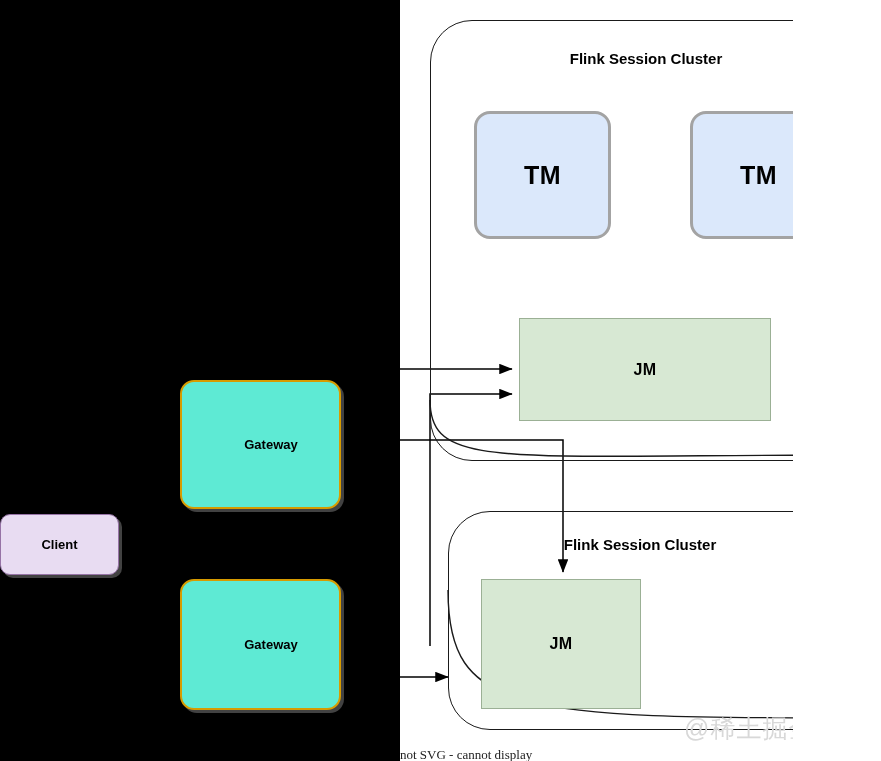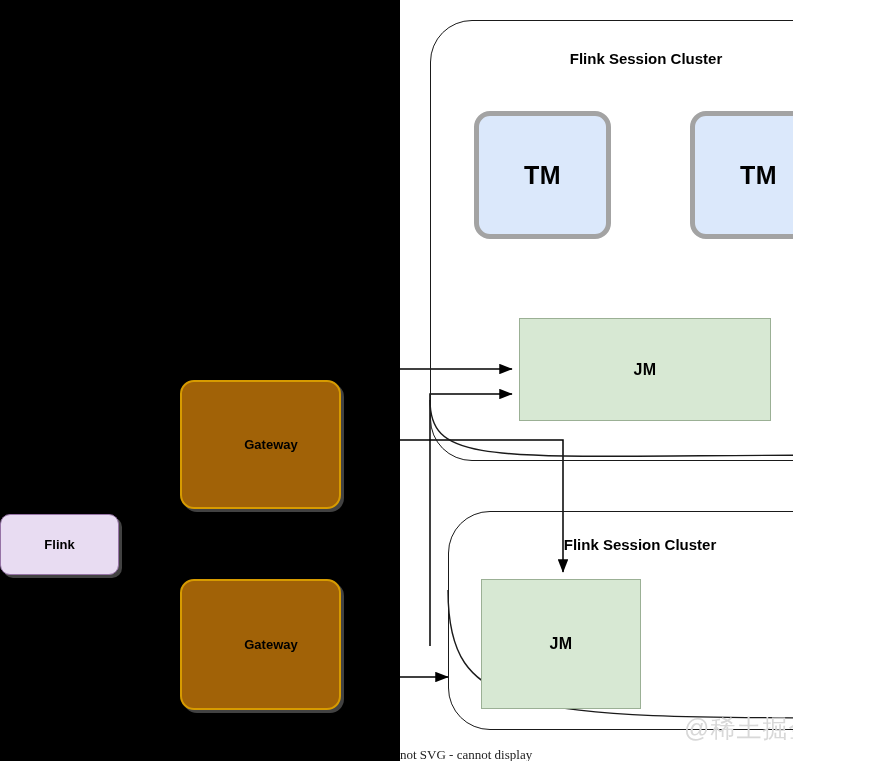--- a/index.html
+++ b/index.html
@@ -56,34 +56,34 @@
   .cluster-title {
     position: absolute;
     font-weight: bold;
     color: #000000;
     font-size: 15px;
     white-space: nowrap;
     text-align: center;
   }
   .tm-box {
     background: #dbe8fb;
-    border: 5px solid #a3a3a3;
+    border: 3px solid #a3a3a3;
     border-radius: 16px;
     font-size: 25px;
     letter-spacing: 0.5px;
   }
   .jm-box {
     background: #d7e8d3;
     border: 1px solid #9bb095;
     border-radius: 0px;
     font-size: 16px;
     letter-spacing: 0.5px;
   }
   .gateway-box {
-    background: #a16207;
+    background: #5eead4;
     border: 2px solid #d79b00;
     border-radius: 14px;
     font-size: 13px;
     box-shadow: 3px 3px 0 rgba(120,120,120,0.55);
     padding-left: 21px;
   }
   .client-box {
     background: #e8dcf2;
     border: 1.5px solid #9673a6;
     border-radius: 10px;
@@ -141,19 +141,19 @@
   <div class="node jm-box" style="left:519px; top:318px; width:252px; height:103px;">JM</div>
 
   <div class="cluster" style="left:448px; top:511px; width:414px; height:219px;"></div>
   <div class="cluster-title" style="left:448px; top:536px; width:384px;">Flink Session Cluster</div>
 
   <div class="node jm-box" style="left:481px; top:579px; width:160px; height:130px;">JM</div>
 
   <div class="node gateway-box" style="left:180px; top:380px; width:161px; height:129px;">Gateway</div>
   <div class="node gateway-box" style="left:180px; top:579px; width:161px; height:131px;">Gateway</div>
 
-  <div class="node client-box" style="left:0px; top:514px; width:119px; height:61px;">Flink</div>
+  <div class="node client-box" style="left:0px; top:514px; width:119px; height:61px;">Client</div>
 
   <div class="watermark" style="left:684px; top:712px;">@稀土掘金技术社区</div>
 
   <div class="footer-note" style="left:400px; top:747px;">not SVG - cannot display</div>
 
 </div>
 
 </body></html>

